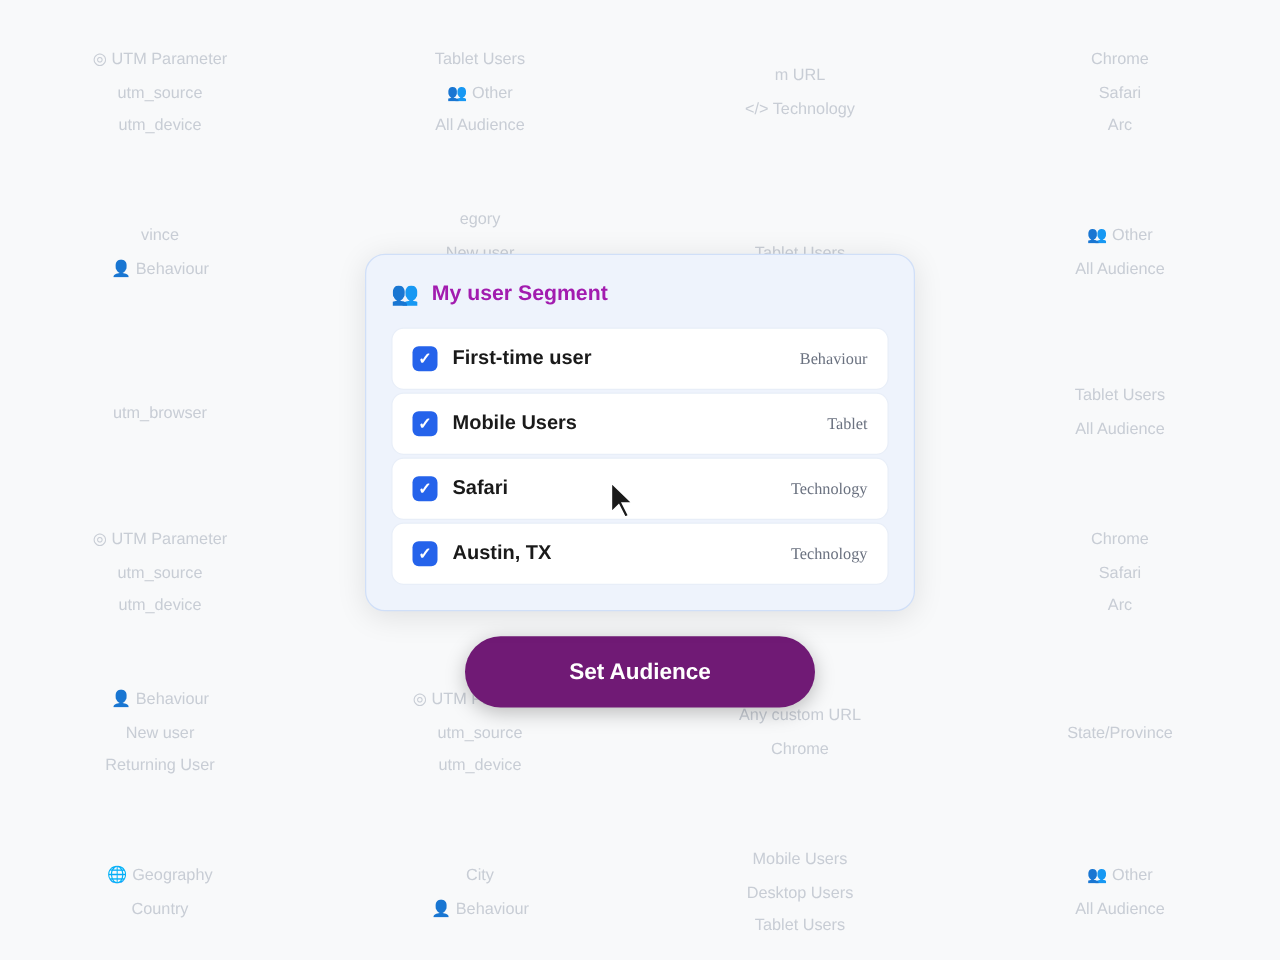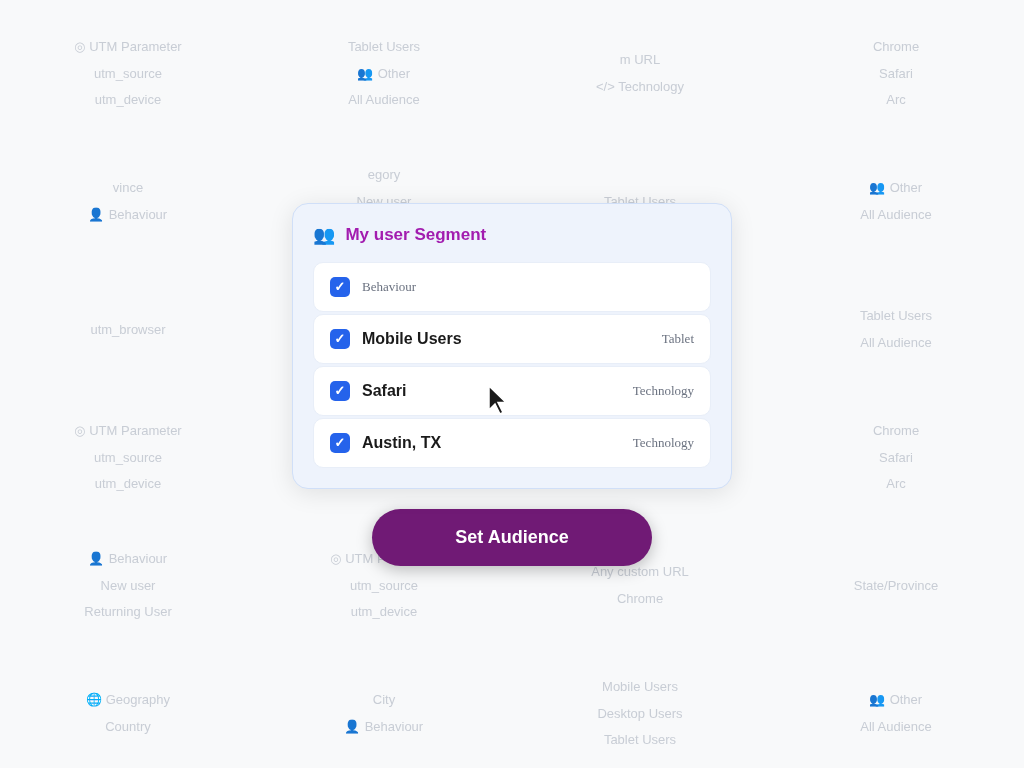--- a/index.html
+++ b/index.html
@@ -275,20 +275,21 @@
         <span class="modal-header-icon">👥</span>
         <span class="modal-title">My user Segment</span>
       </div>
 
       <div class="segment-list">
 
         <div class="segment-item">
           <div class="checkbox">
             <span class="checkbox-check">✓</span>
           </div>
+          <span class="segment-name">First-time user</span>
           <span class="segment-tag">Behaviour</span>
         </div>
 
         <div class="segment-item">
           <div class="checkbox">
             <span class="checkbox-check">✓</span>
           </div>
           <span class="segment-name">Mobile Users</span>
           <span class="segment-tag">Tablet</span>
         </div>

